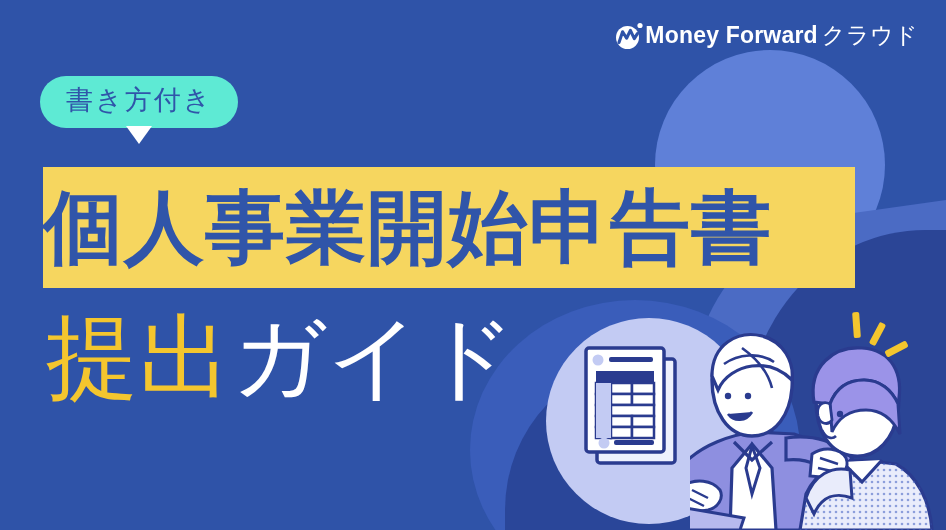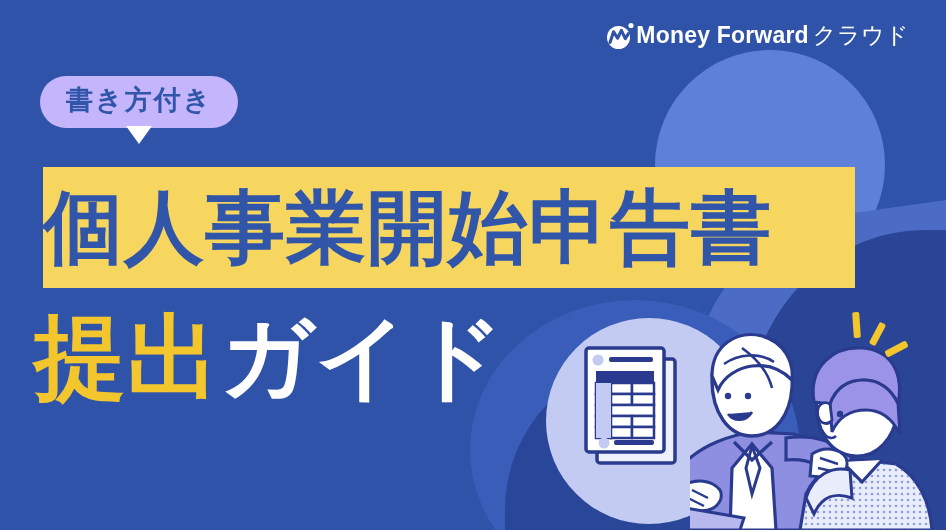--- a/index.html
+++ b/index.html
@@ -59,21 +59,21 @@
     position: absolute;
     width: 206px; height: 206px;
     left: 546px; top: 318px;
     border-radius: 50%;
     background: #c3cbf3;
   }
 
   
   .logo-row {
     position: absolute;
-    right: 37px; top: 20px;
+    right: 28px; top: 20px;
     display: flex; align-items: center; gap: 1px;
   }
   .logo-mark {
     position: relative;
     width: 30px; height: 30px;
     flex: 0 0 auto;
   }
   .logo-text {
     color: #ffffff;
     font-size: 23px;
@@ -82,24 +82,24 @@
     white-space: nowrap;
   }
   .logo-text .jp { letter-spacing: 0.5px; padding-left: 4px; font-weight: normal; }
 
   
   .badge-wrap {
     position: absolute;
     left: 40px; top: 76px;
   }
   .badge {
-    background: #c4b5fd;
+    background: #5eead4;
     color: #3055a9;
     font-size: 27px;
-    font-weight: bold;
+    font-weight: normal;
     letter-spacing: 2px;
     border-radius: 30px;
     padding: 10px 26px 12px 26px;
     line-height: 1.1;
     text-align: left;
     white-space: nowrap;
   }
   .badge-tail {
     position: absolute;
     left: 50%;
@@ -124,23 +124,23 @@
     font-size: 80px;
     font-weight: bold;
     letter-spacing: 1px;
     line-height: 1;
     white-space: nowrap;
   }
 
   
   .subtitle {
     position: absolute;
-    left: 34px; top: 300px;
+    left: 46px; top: 300px;
     font-size: 92px;
-    font-weight: bold;
+    font-weight: normal;
     line-height: 1.25;
     letter-spacing: 1px;
     white-space: nowrap;
     text-align: right;
   }
   .subtitle .accent { color: #f4c62e; }
   .subtitle .plain  { color: #ffffff; }
 
   
   .doc-illustration {

